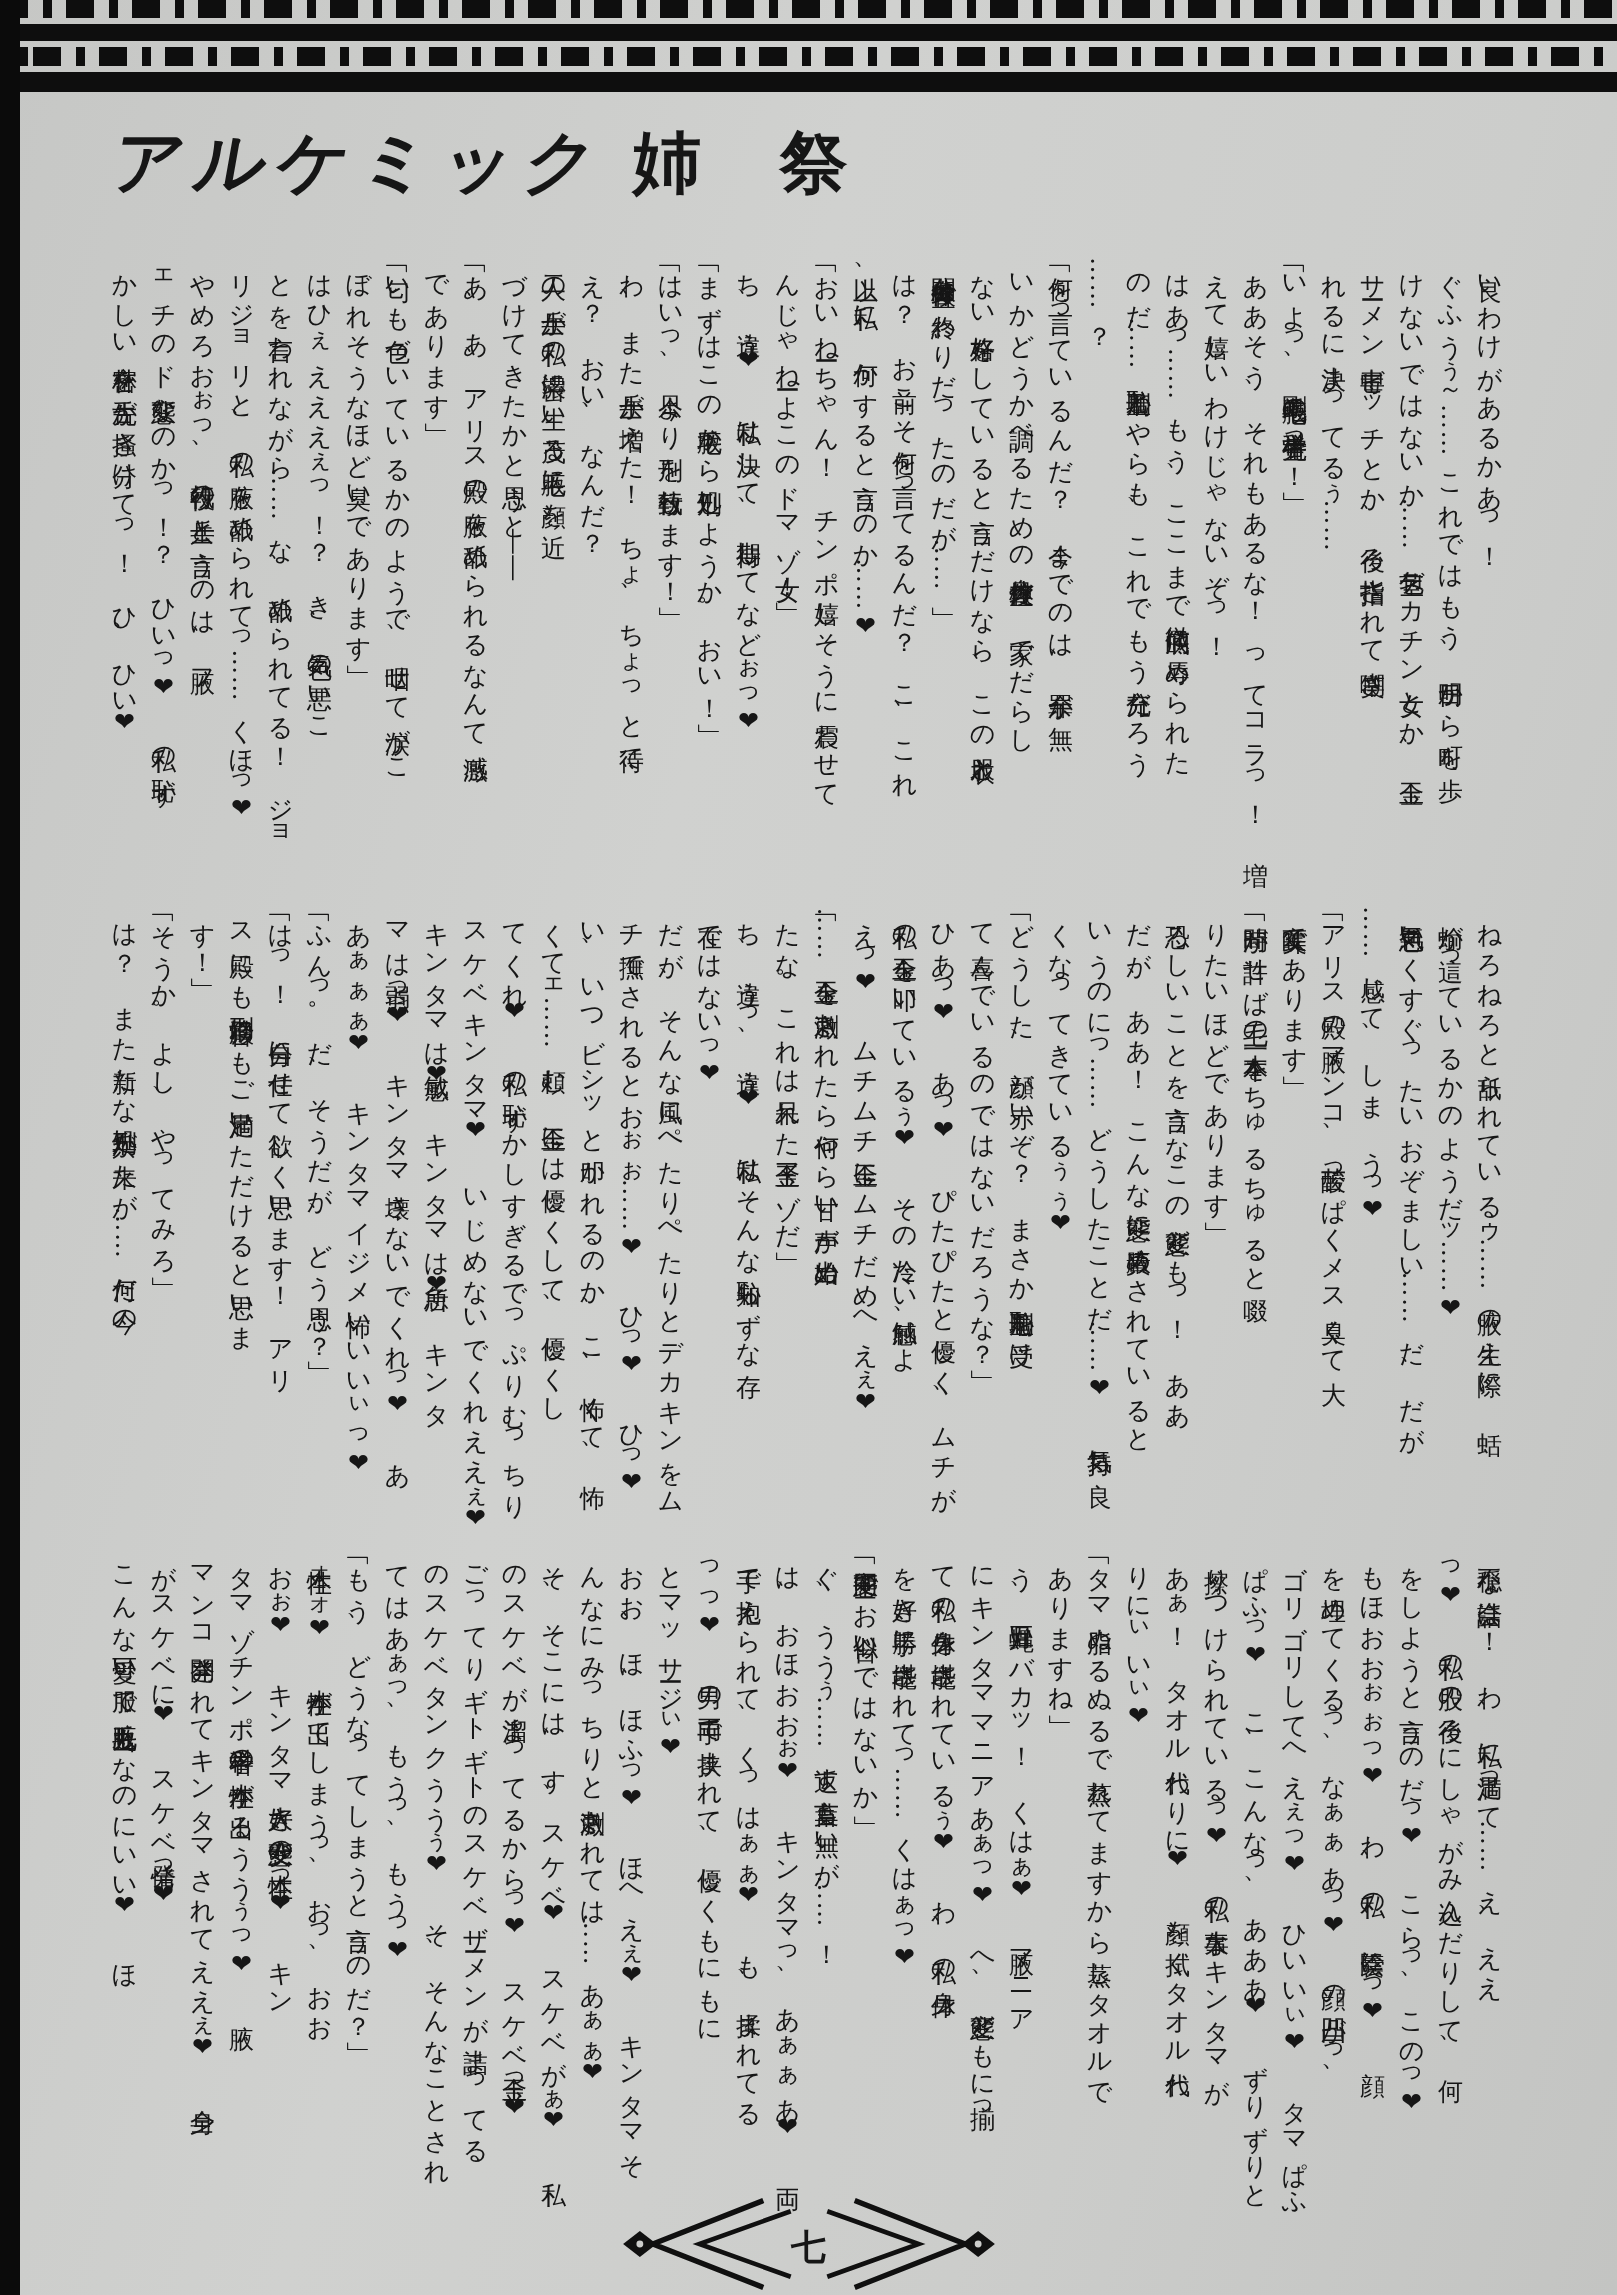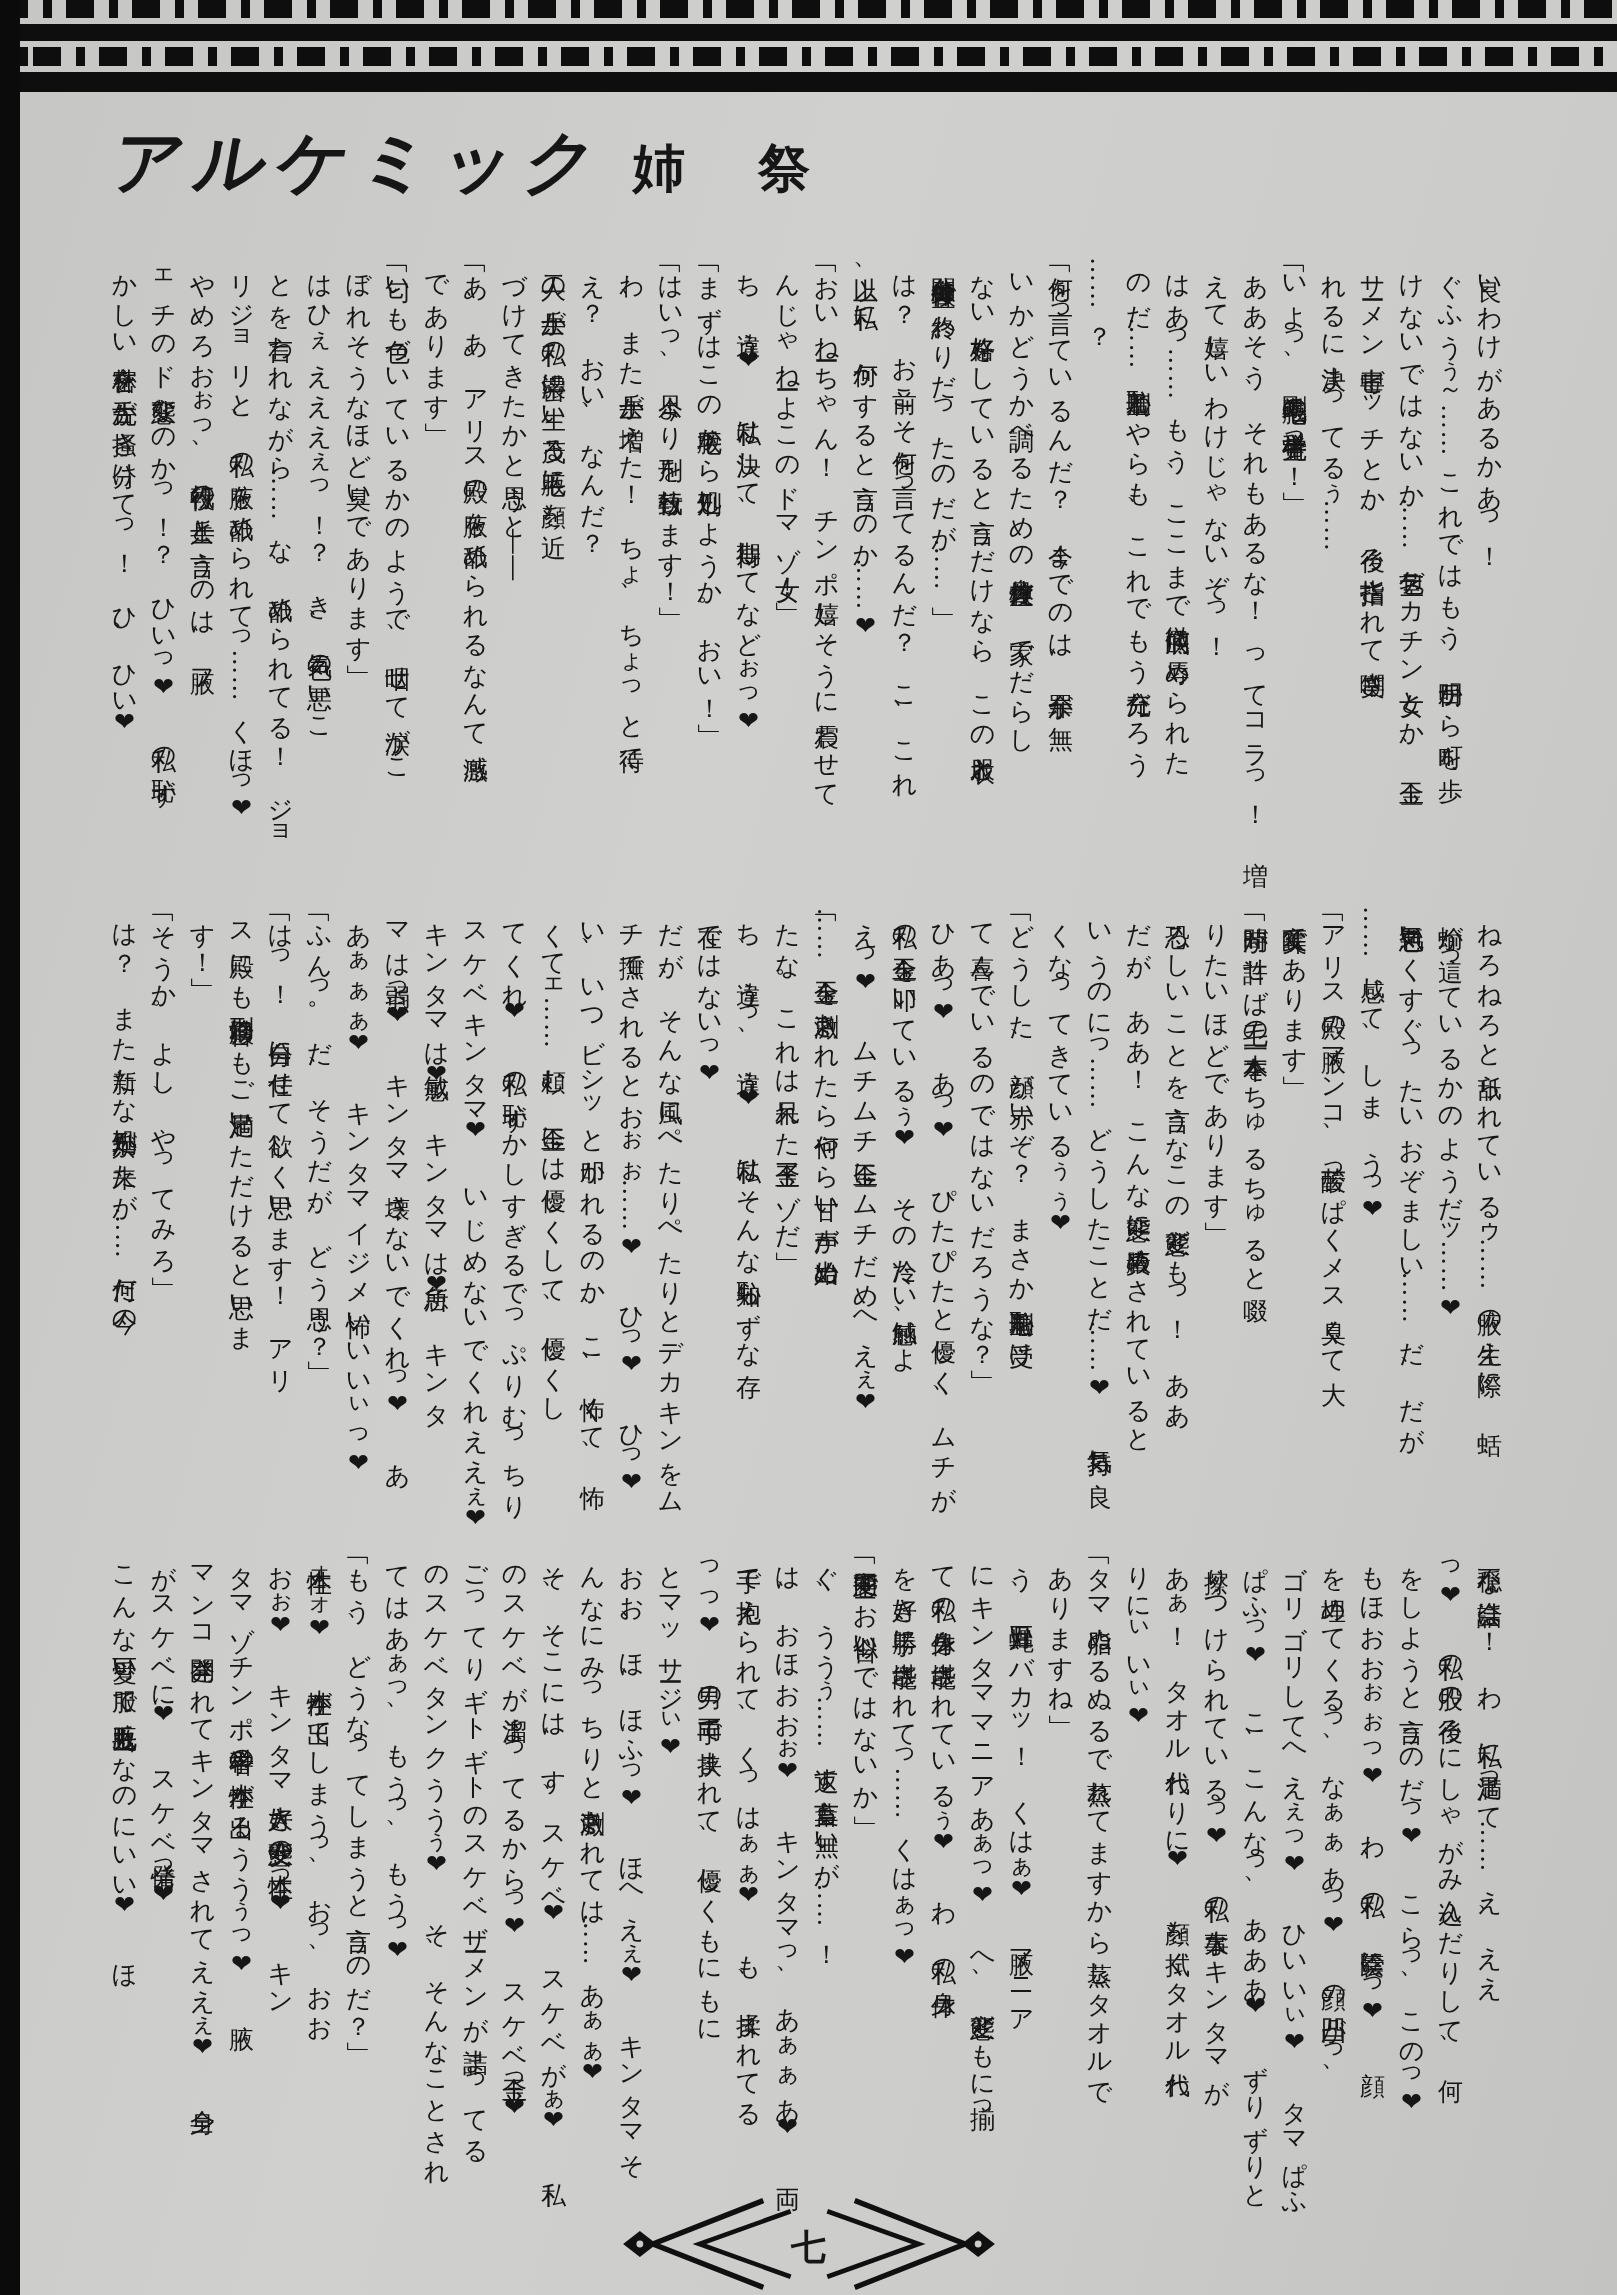--- a/index.html
+++ b/index.html
@@ -6,21 +6,21 @@
   .page{position:relative;width:1617px;height:2295px;background:linear-gradient(105deg,#c6c7c5 0%,#d0d1cf 40%,#cccdcb 70%,#c3c4c2 100%);overflow:hidden;font-family:"DejaVu Serif","Liberation Serif",serif;color:#161616;}
   .leftbar{position:absolute;left:0;top:0;width:20px;height:2295px;background:#0b0b0b;}
   .brow{position:absolute;left:0;width:1617px;}
   .brow.pat{background:repeating-linear-gradient(to right,#0e0e0e 0 28px,rgba(0,0,0,0) 28px 43px,#0e0e0e 43px 52px,rgba(0,0,0,0) 52px 66px);}
   .brow.r1{top:0;height:18.3px;}
   .brow.r2{top:24px;height:17px;background:#0e0e0e;}
   .brow.r3{top:47px;height:19px;background-position:33px 0;}
   .brow.r4{top:72px;height:20px;background:#0e0e0e;}
   .title{position:absolute;left:113px;top:116px;white-space:nowrap;}
   .title .kana{display:inline-block;font-size:70px;font-weight:bold;transform:skewX(-10deg);letter-spacing:10.7px;}
-  .title .kanji{display:inline-block;font-size:52px;font-weight:bold;margin-left:26px;letter-spacing:27.5px;}
+  .title .kanji{display:inline-block;font-size:68px;font-weight:bold;margin-left:26px;letter-spacing:27.5px;}
   .band{position:absolute;writing-mode:vertical-rl;height:622px;width:1402px;left:107px;font-size:25px;}
   .band .tcol{line-height:39px;letter-spacing:1.5px;white-space:nowrap;}
   .b1{top:257px;}
   .b2{top:906px;height:628px;}
   .b3{top:1549px;height:632px;}
   .footer{position:absolute;top:2196px;left:50%;transform:translateX(-50%);width:397px;height:96px;}
   .footer svg{position:absolute;left:0;top:0;}
   .pageno{position:absolute;left:0;right:0;top:27.5px;text-align:center;font-size:35px;font-weight:bold;}
 </style>
 </head>

